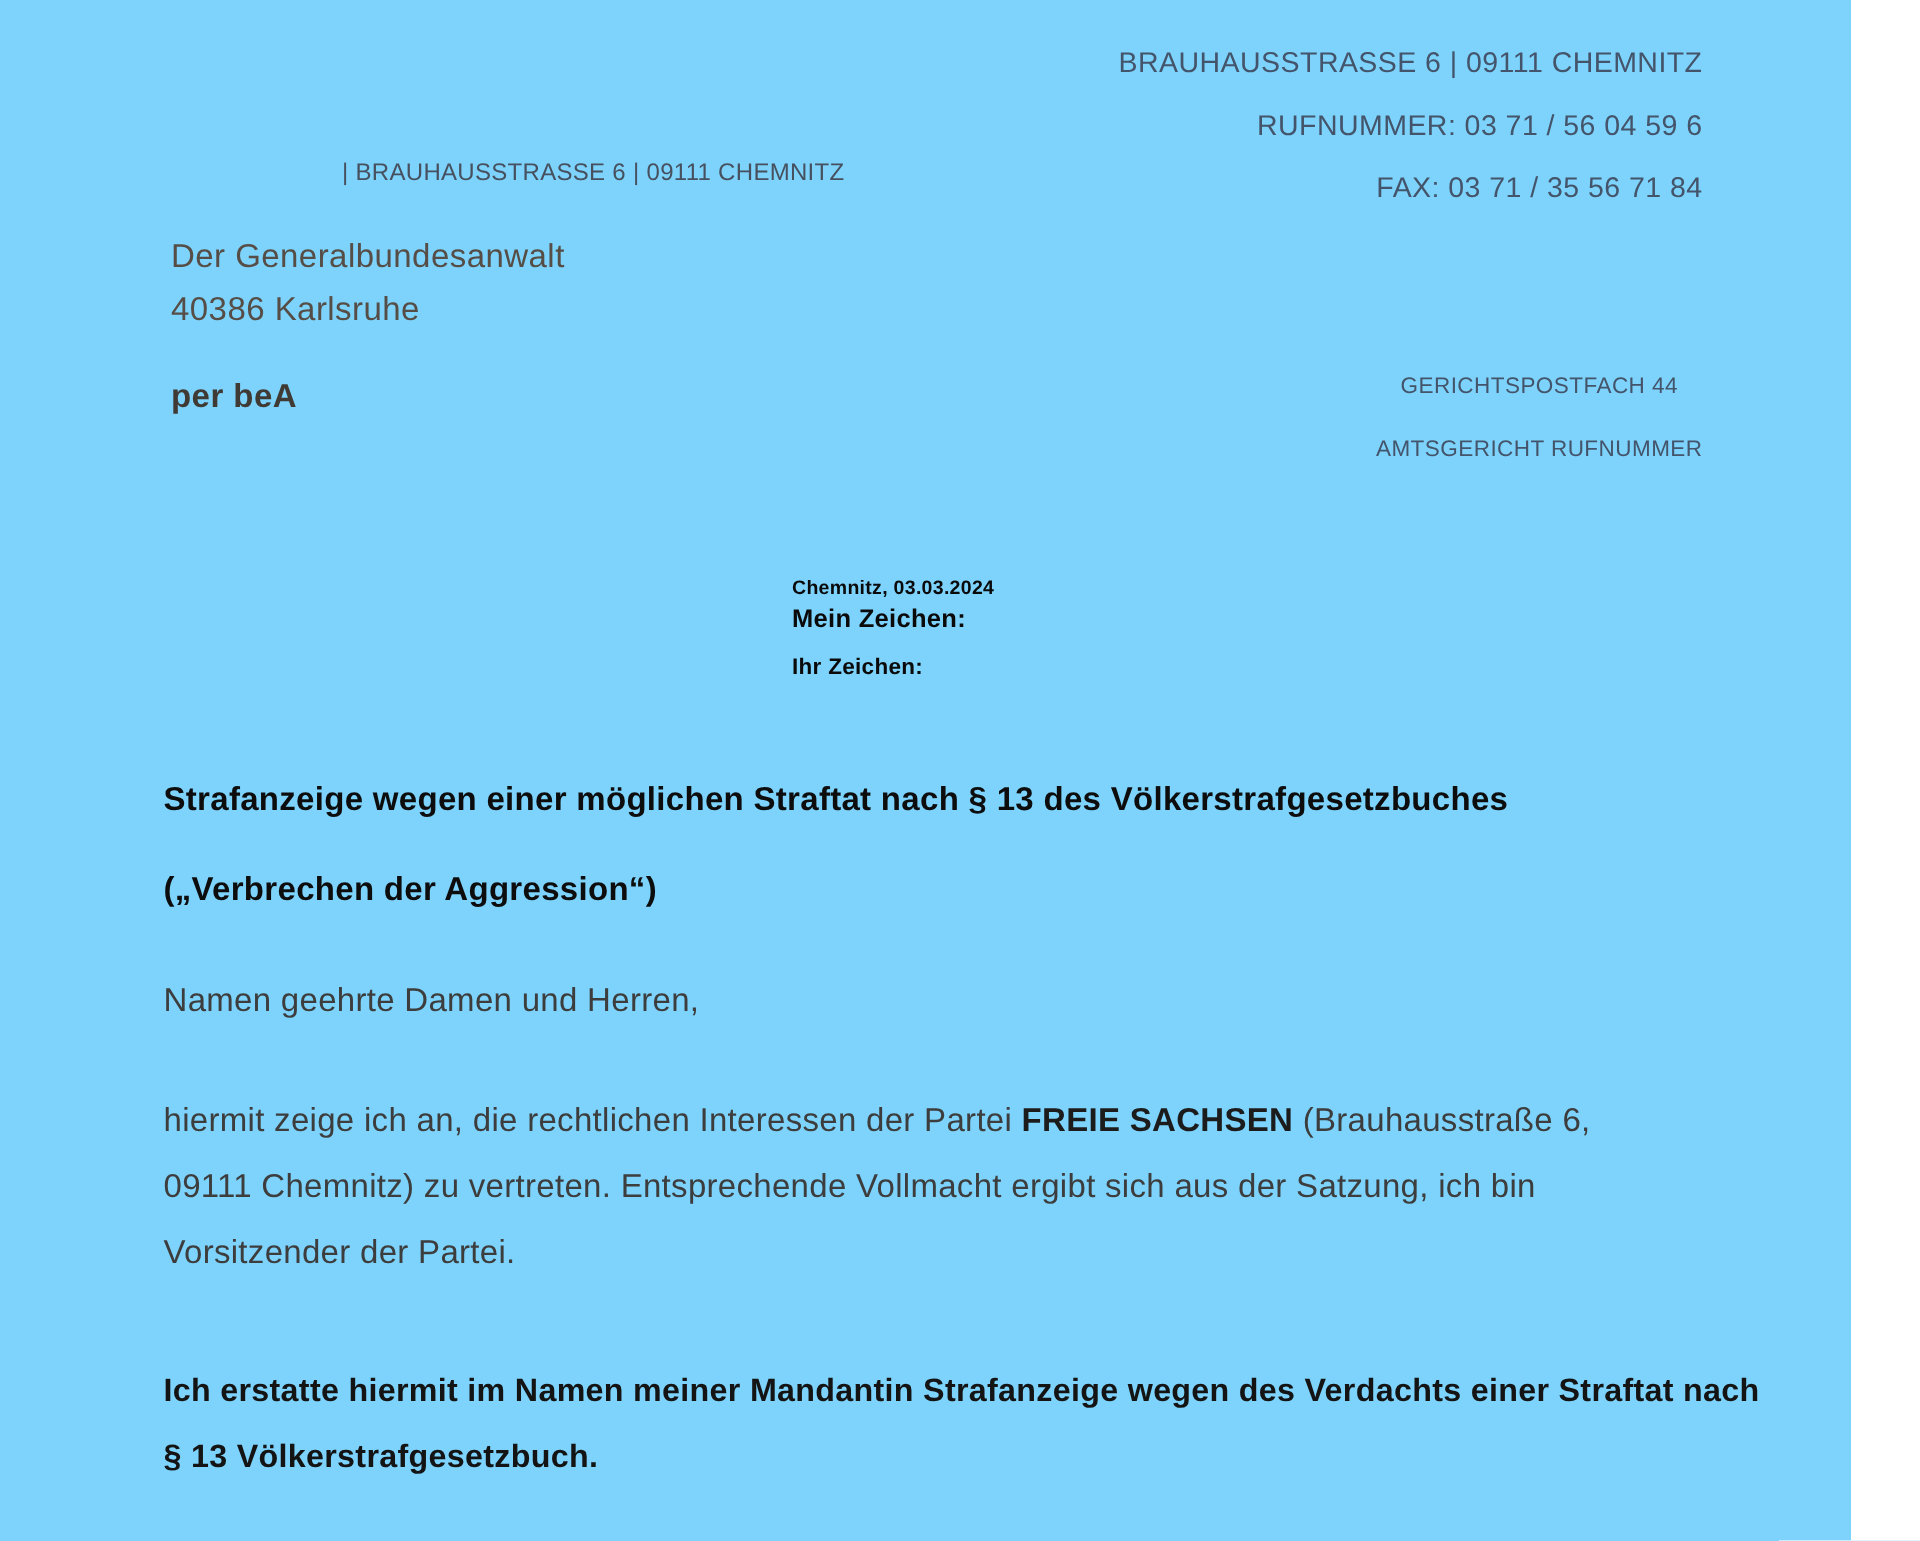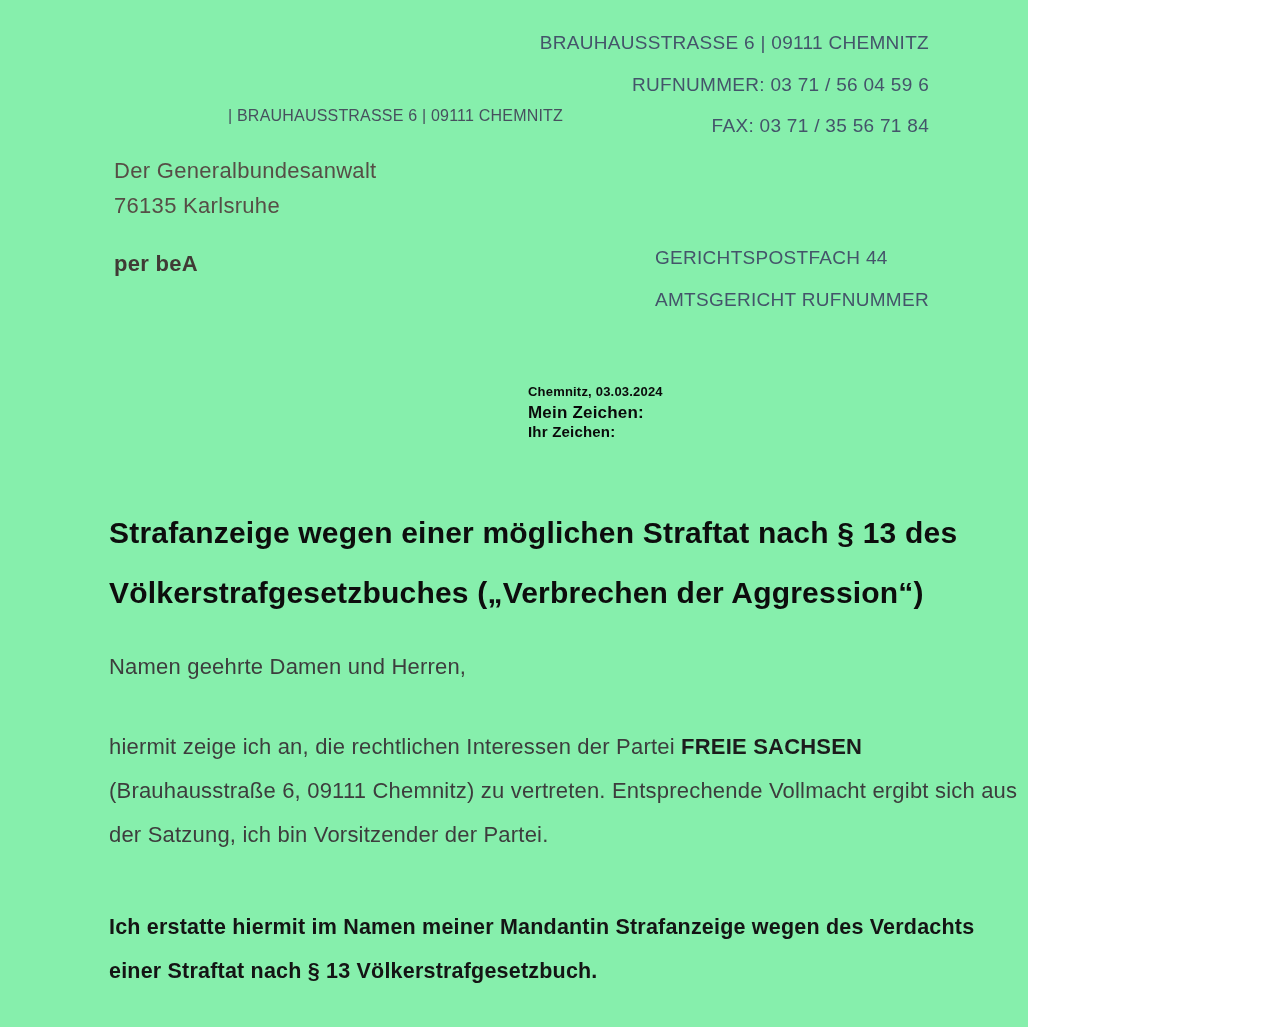--- a/index.html
+++ b/index.html
@@ -1,21 +1,21 @@
 <!DOCTYPE html>
 <html><head>
 <meta charset="utf-8">
 <style>
   * { margin: 0; padding: 0; box-sizing: border-box; }
   html, body { background: #ffffff; }
   .page {
     position: relative;
-    width: 1028px;
+    width: 1234px;
     height: 1027px;
-    background: #86efac;
+    background: #7dd3fc;
     overflow: hidden;
     font-family: "Liberation Sans", sans-serif;
   }
 
   
   .header-right {
     position: absolute;
     top: 22px;
     right: 99px;
     text-align: right;
@@ -49,43 +49,43 @@
     font-size: 22px;
     font-weight: bold;
     letter-spacing: 0.3px;
   }
 
   
   .court-right {
     position: absolute;
     top: 237px;
     right: 99px;
-    text-align: left;
+    text-align: center;
     color: #44546a;
-    font-size: 19px;
+    font-size: 15px;
     line-height: 41.5px;
     letter-spacing: 0.3px;
   }
 
   
   .ref-block { position: absolute; left: 528px; top: 384px; color: #0a0a0a; }
   .ref-date { font-size: 13px; font-weight: bold; letter-spacing: 0.2px; }
   .ref-my   { font-size: 17px; font-weight: bold; margin-top: 4px; letter-spacing: 0.2px; }
-  .ref-your { display: flex; align-items: flex-end; }
+  .ref-your { margin-top: 13px; display: flex; align-items: flex-end; }
   .ref-your-label { font-size: 15px; font-weight: bold; letter-spacing: 0.2px; }
   .ref-your-value { font-size: 25px; font-weight: bold; margin-left: 14px; letter-spacing: 0.6px; }
 
   
   .subject {
     position: absolute;
     left: 109px;
     top: 503px;
     width: 990px;
     color: #0d0d0d;
-    font-size: 30px;
+    font-size: 22px;
     font-weight: bold;
     line-height: 60px;
     letter-spacing: 0.2px;
   }
 
   
   .salutation {
     position: absolute;
     left: 109px;
     top: 654px;
@@ -124,21 +124,21 @@
   <div class="header-right">
     <div>BRAUHAUSSTRASSE 6 | 09111 CHEMNITZ</div>
     <div>RUFNUMMER: 03 71 / 56 04 59 6</div>
     <div>FAX: 03 71 / 35 56 71 84</div>
   </div>
 
   <div class="sender-line">| BRAUHAUSSTRASSE 6 | 09111 CHEMNITZ</div>
 
   <div class="recipient">
     <div class="recipient-name">Der Generalbundesanwalt</div>
-    <div class="recipient-city">76135 Karlsruhe</div>
+    <div class="recipient-city">40386 Karlsruhe</div>
   </div>
 
   <div class="delivery">per beA</div>
 
   <div class="court-right">
     <div>GERICHTSPOSTFACH 44</div>
     <div>AMTSGERICHT RUFNUMMER</div>
   </div>
 
   <div class="ref-block">

